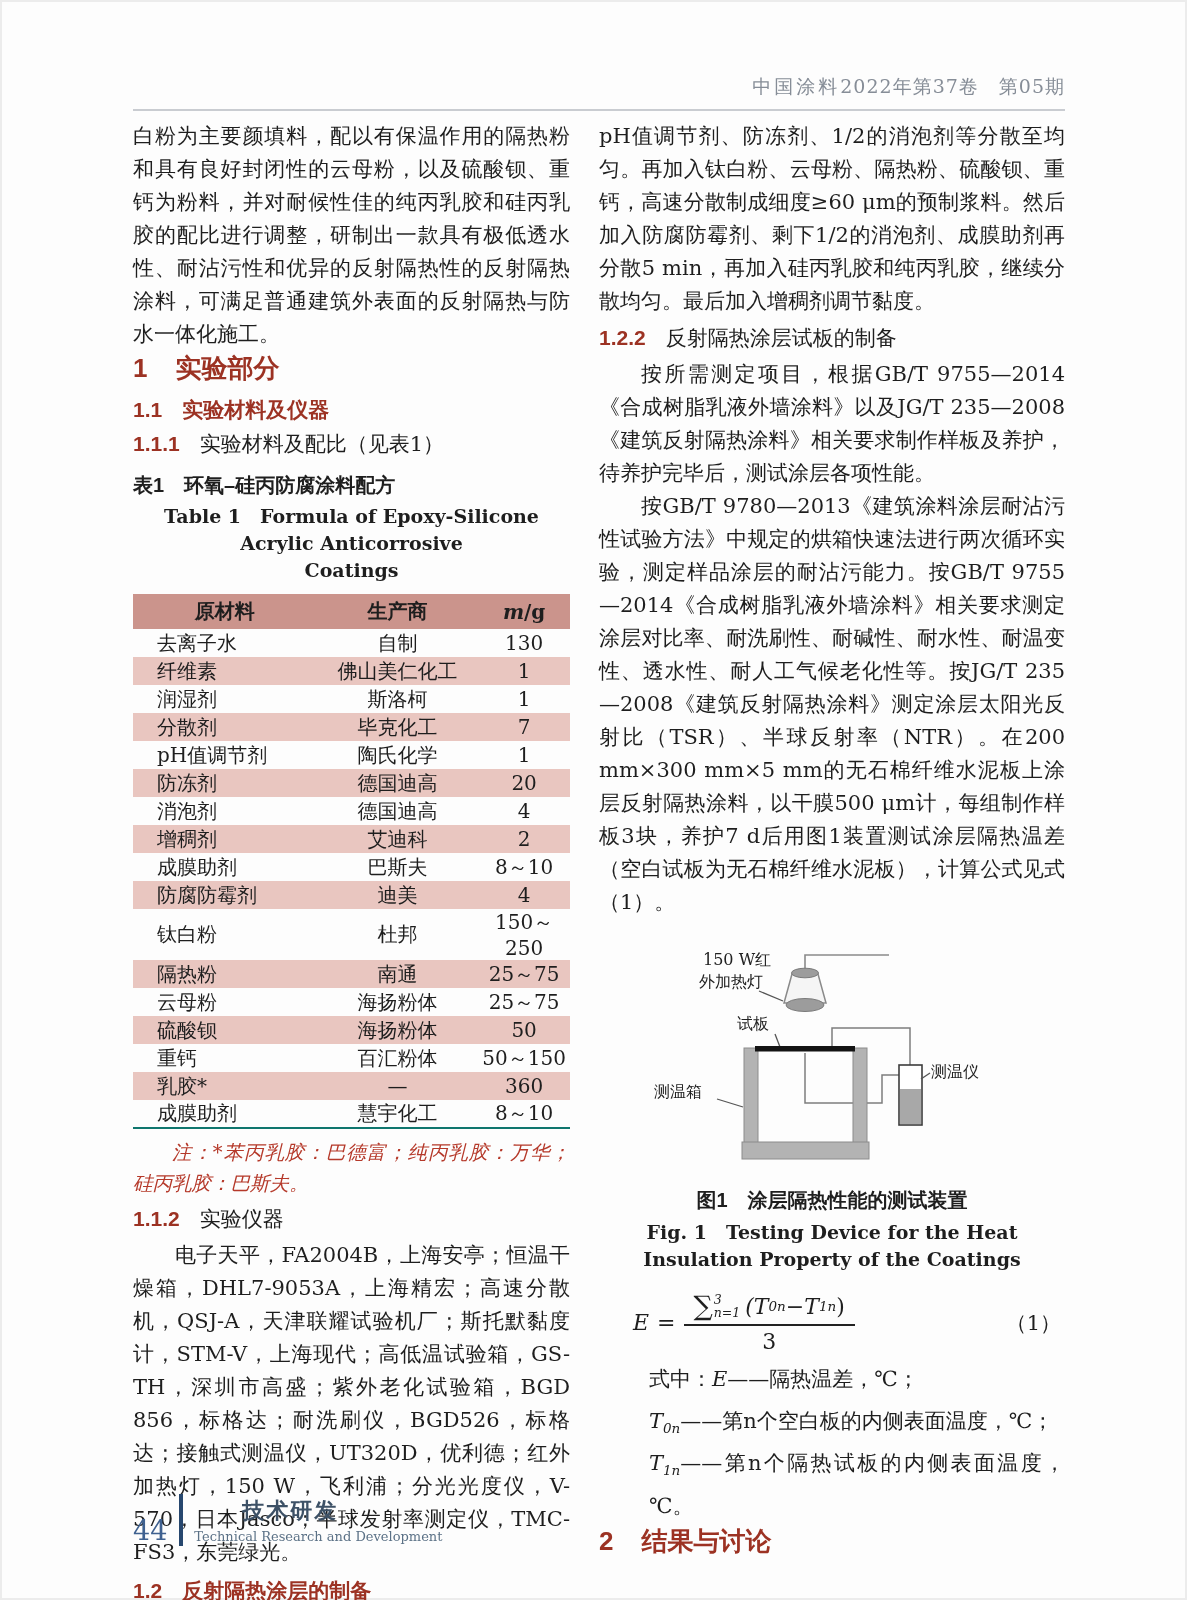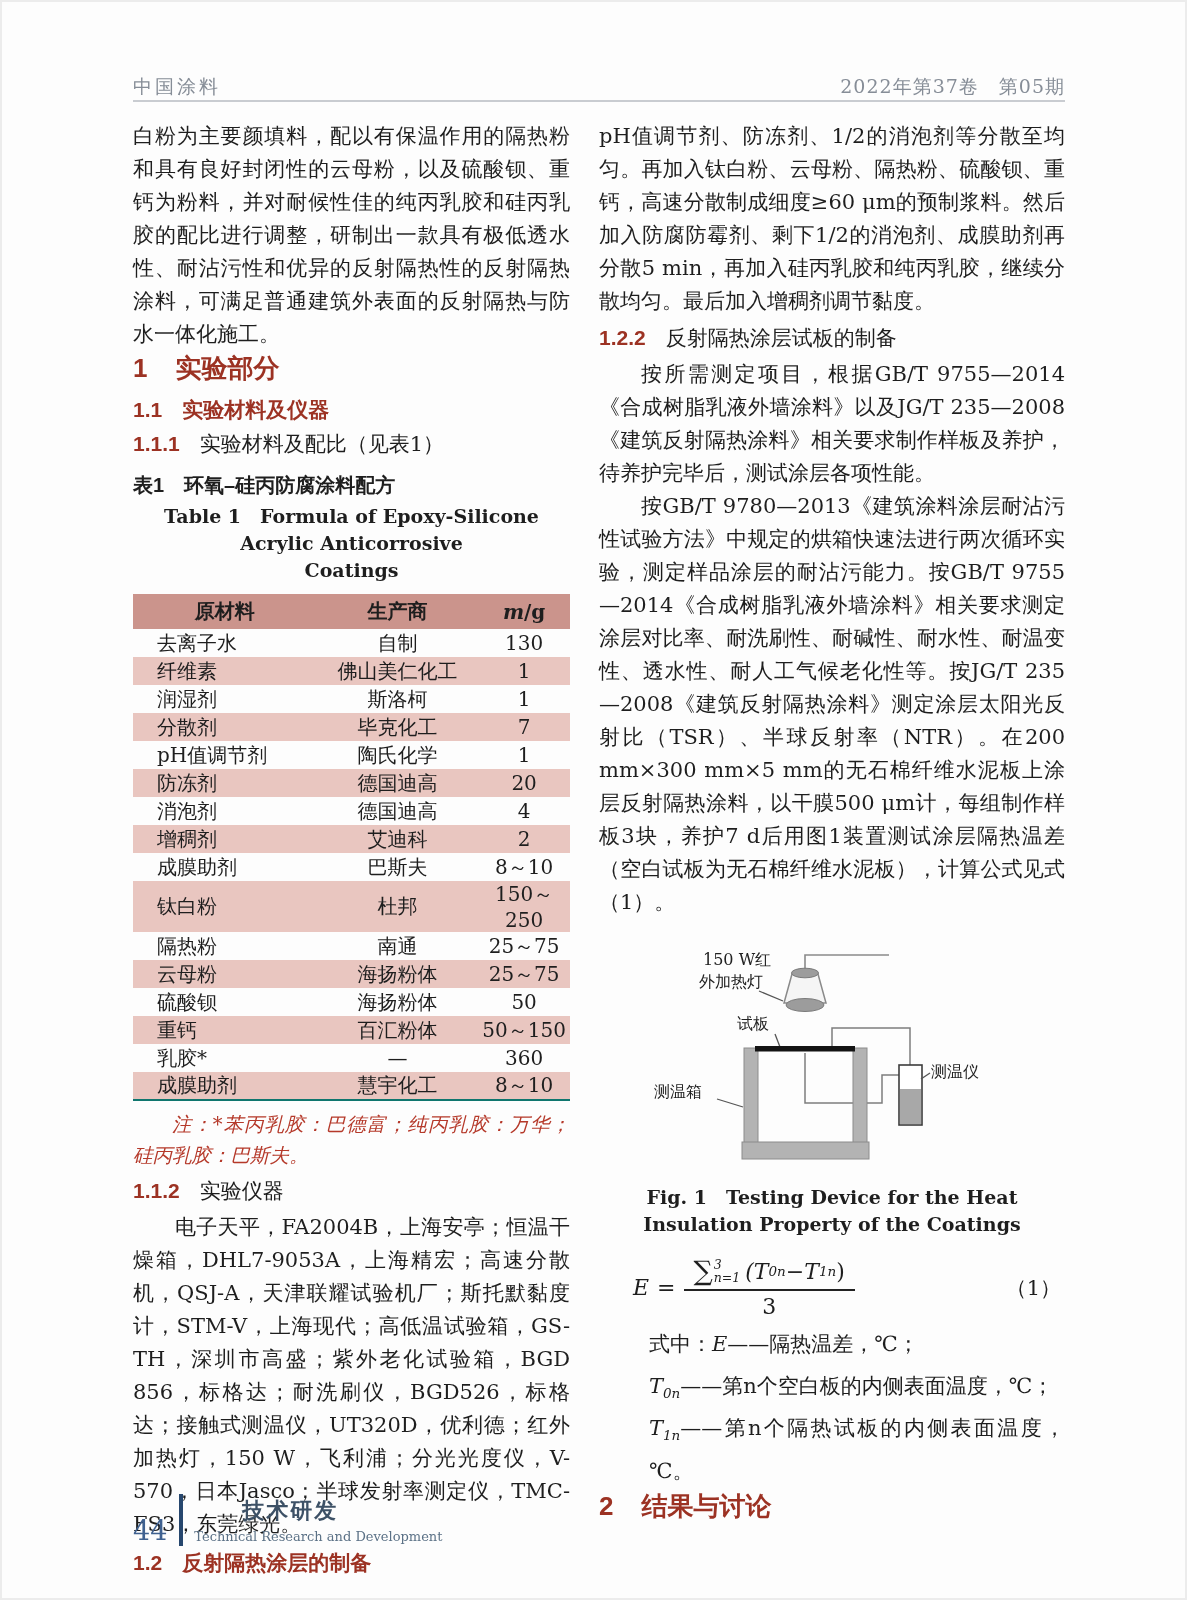--- a/index.html
+++ b/index.html
@@ -15,25 +15,25 @@
   body{
     width:1187px;height:1600px;position:relative;
     font-family:"DejaVu Serif","Liberation Serif",serif;
     color:var(--ink);
   }
   .page{position:absolute;inset:0;background:#fdfdfd;box-shadow:inset 0 0 0 2px #ececec;}
 
   
   .jheader{
     position:absolute;left:133px;right:122px;top:74px;
-    display:flex;justify-content:space-between;align-items:flex-end;
+    display:flex;justify-content:flex-end;align-items:flex-end;
     font-size:19px;color:#868d97;letter-spacing:3px;
-    border-bottom:2px solid #c9ccd1;
+    padding-bottom:9px;border-bottom:2px solid #c9ccd1;
   }
-  .jheader .issue{letter-spacing:1px;margin-left:28px;}
+  .jheader .issue{letter-spacing:1px;}
 
   
   .cols{position:absolute;left:133px;top:120px;width:932px;display:flex;gap:29px;}
   .col-l{width:437px;}
   .col-r{width:466px;}
 
   .para{font-size:21px;line-height:33px;text-align:justify;}
   .para.indent{text-indent:2em;}
 
   .h1{margin:0 0 10px;color:var(--red);font-weight:bold;font-size:26px;
@@ -177,20 +177,25 @@
               <td>增稠剂</td>
               <td>艾迪科</td>
               <td>2</td>
             </tr>
           <tr>
               <td>成膜助剂</td>
               <td>巴斯夫</td>
               <td>8～10</td>
             </tr>
           <tr>
+              <td>防腐防霉剂</td>
+              <td>迪美</td>
+              <td>4</td>
+            </tr>
+          <tr>
               <td>钛白粉</td>
               <td>杜邦</td>
               <td>150～250</td>
             </tr>
           <tr>
               <td>隔热粉</td>
               <td>南通</td>
               <td>25～75</td>
             </tr>
           <tr>
@@ -272,20 +277,21 @@
 
           <text x="55" y="170">测温箱</text>
           <path d="M118,172 L144,180" fill="none" stroke="#555" stroke-width="1.3"></path>
 
           <rect x="300" y="138" width="23" height="60" fill="#ffffff" stroke="#3c3c3c" stroke-width="1.6"></rect>
           <rect x="301" y="162" width="21" height="35" fill="#a8a8a8"></rect>
           <text x="332" y="150">测温仪</text>
           <path d="M331,146 L322,152" fill="none" stroke="#555" stroke-width="1.3"></path>
         </svg>
       </div>
+      <div class="fig-cap-cn">图1　涂层隔热性能的测试装置</div>
       <div class="fig-cap-en">Fig. 1　Testing Device for the Heat Insulation Property of the Coatings</div>
 
       <div class="formula">
         <span class="var">E</span>
         <span class="eq">=</span>
         <span class="frac">
           <span class="numtr">
             <span class="sig">∑</span>
             <span class="sig-scripts">
               <span>3</span>

